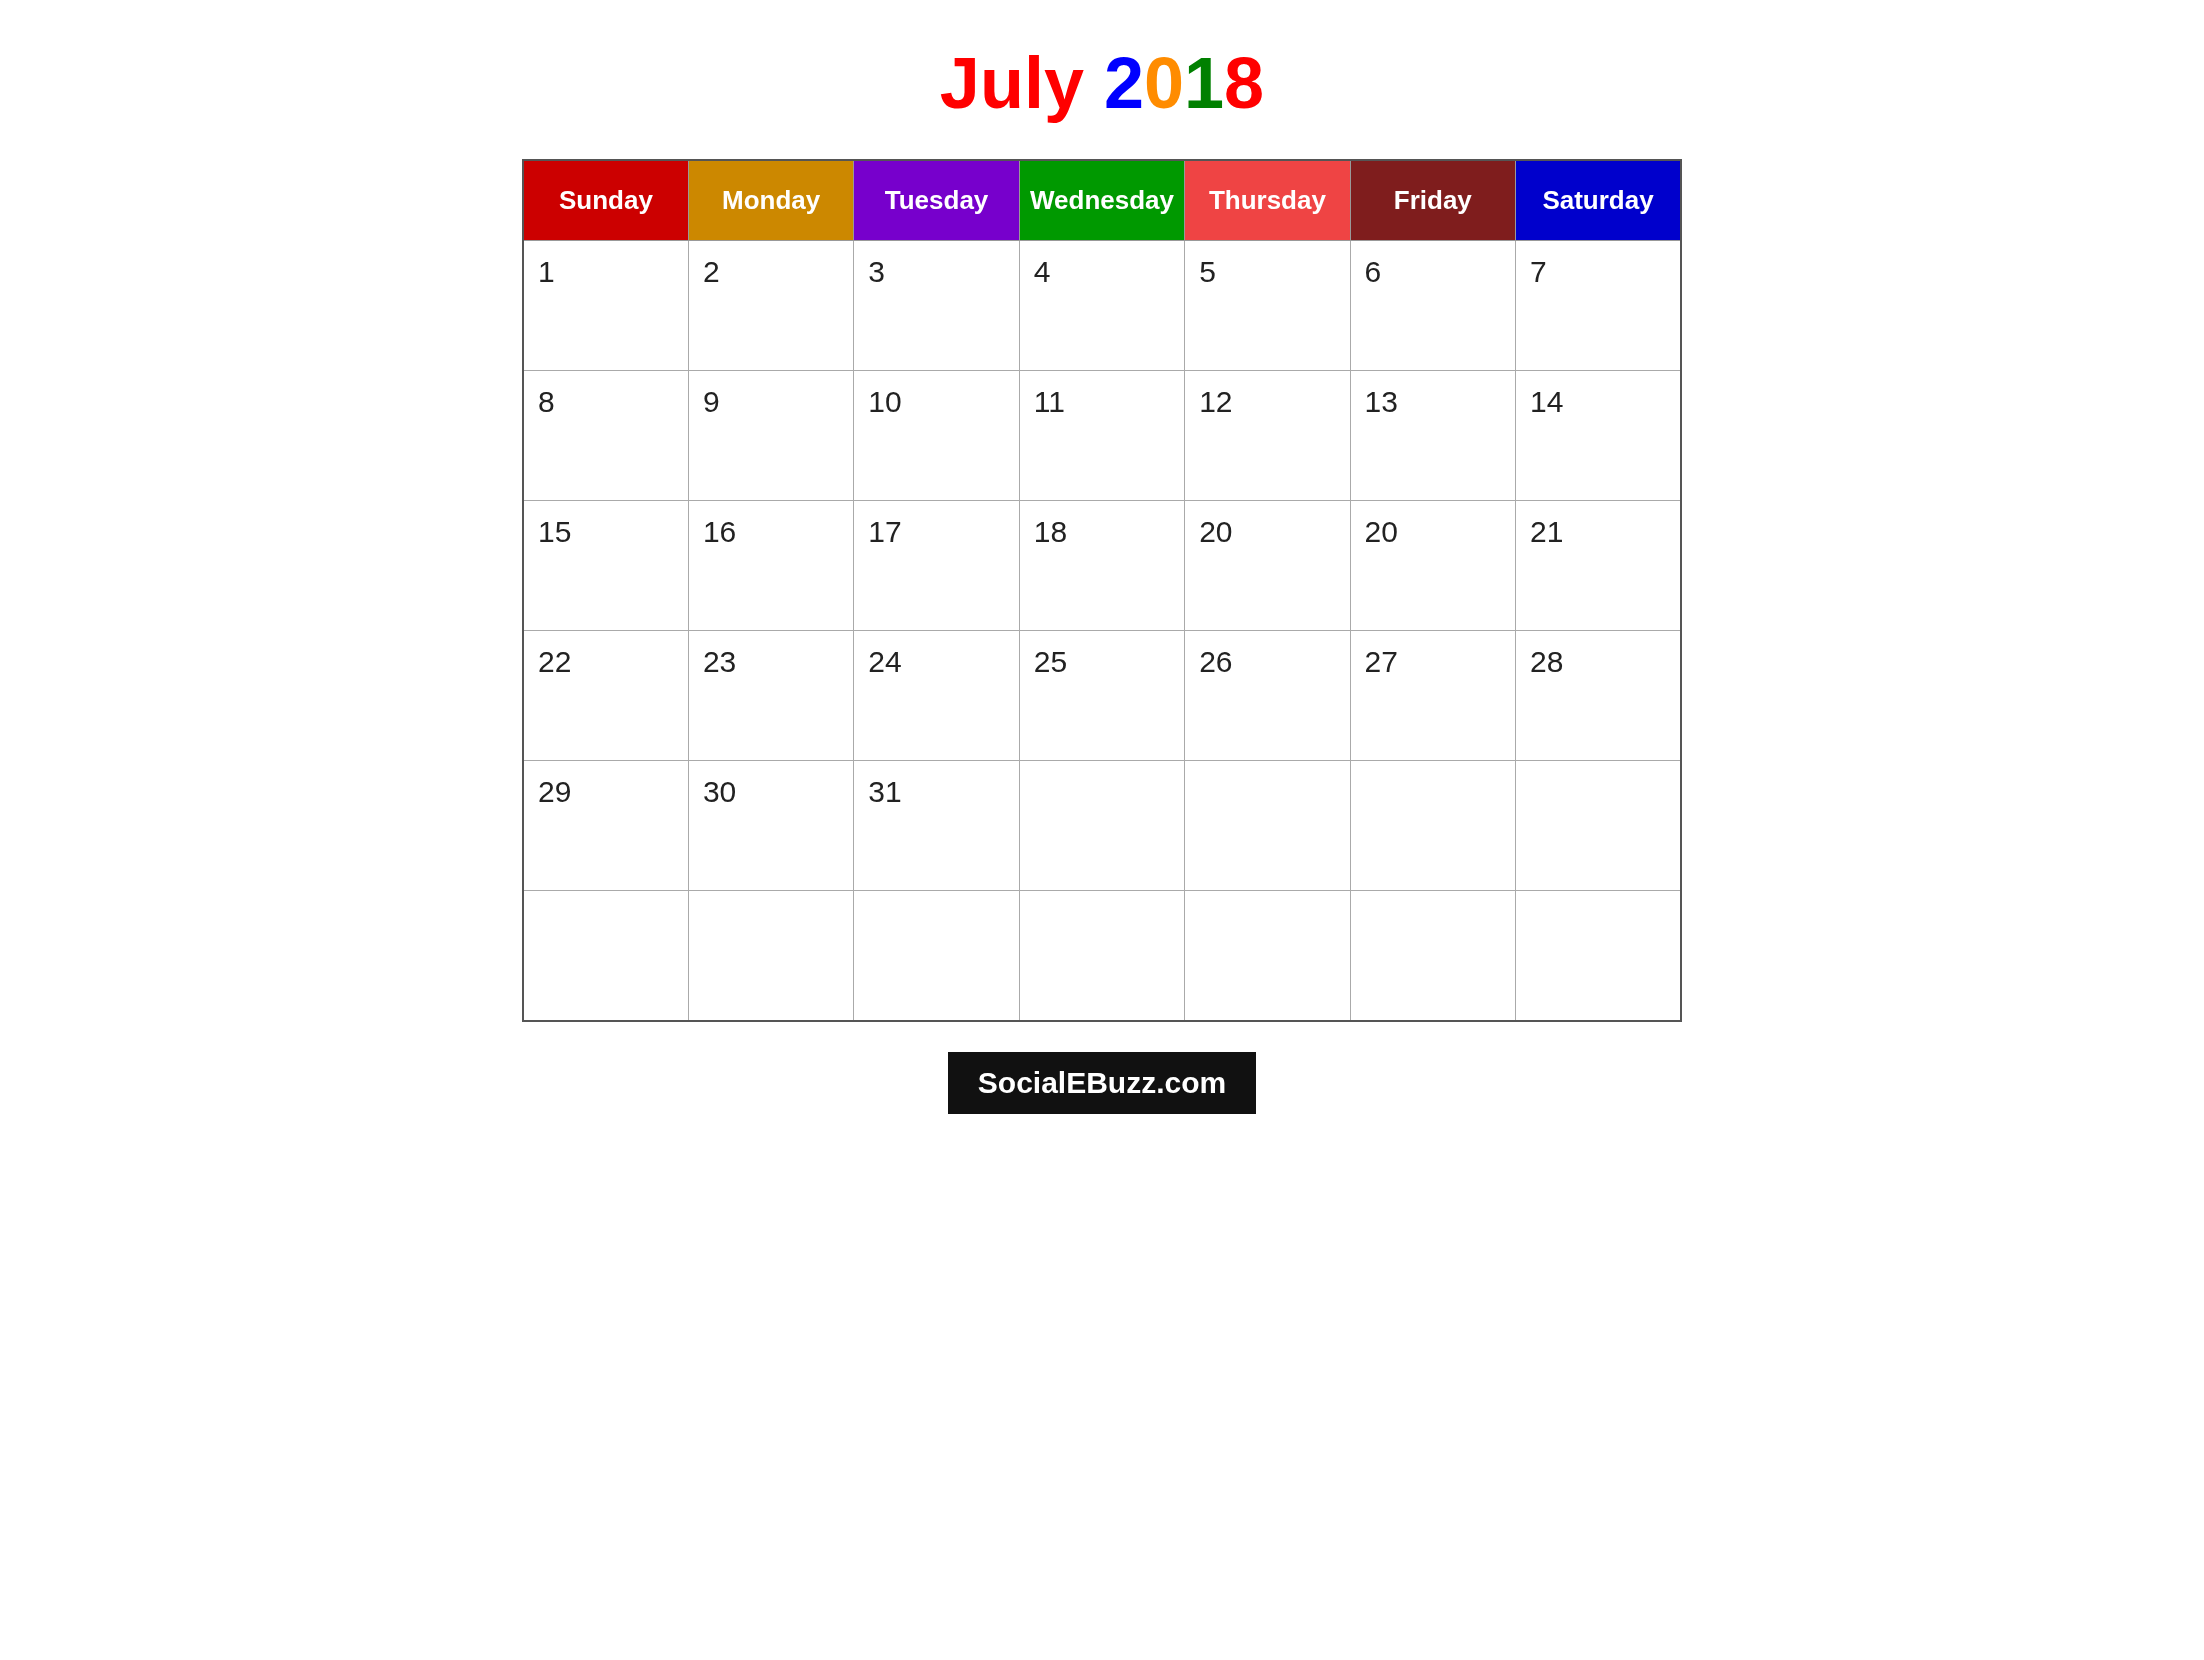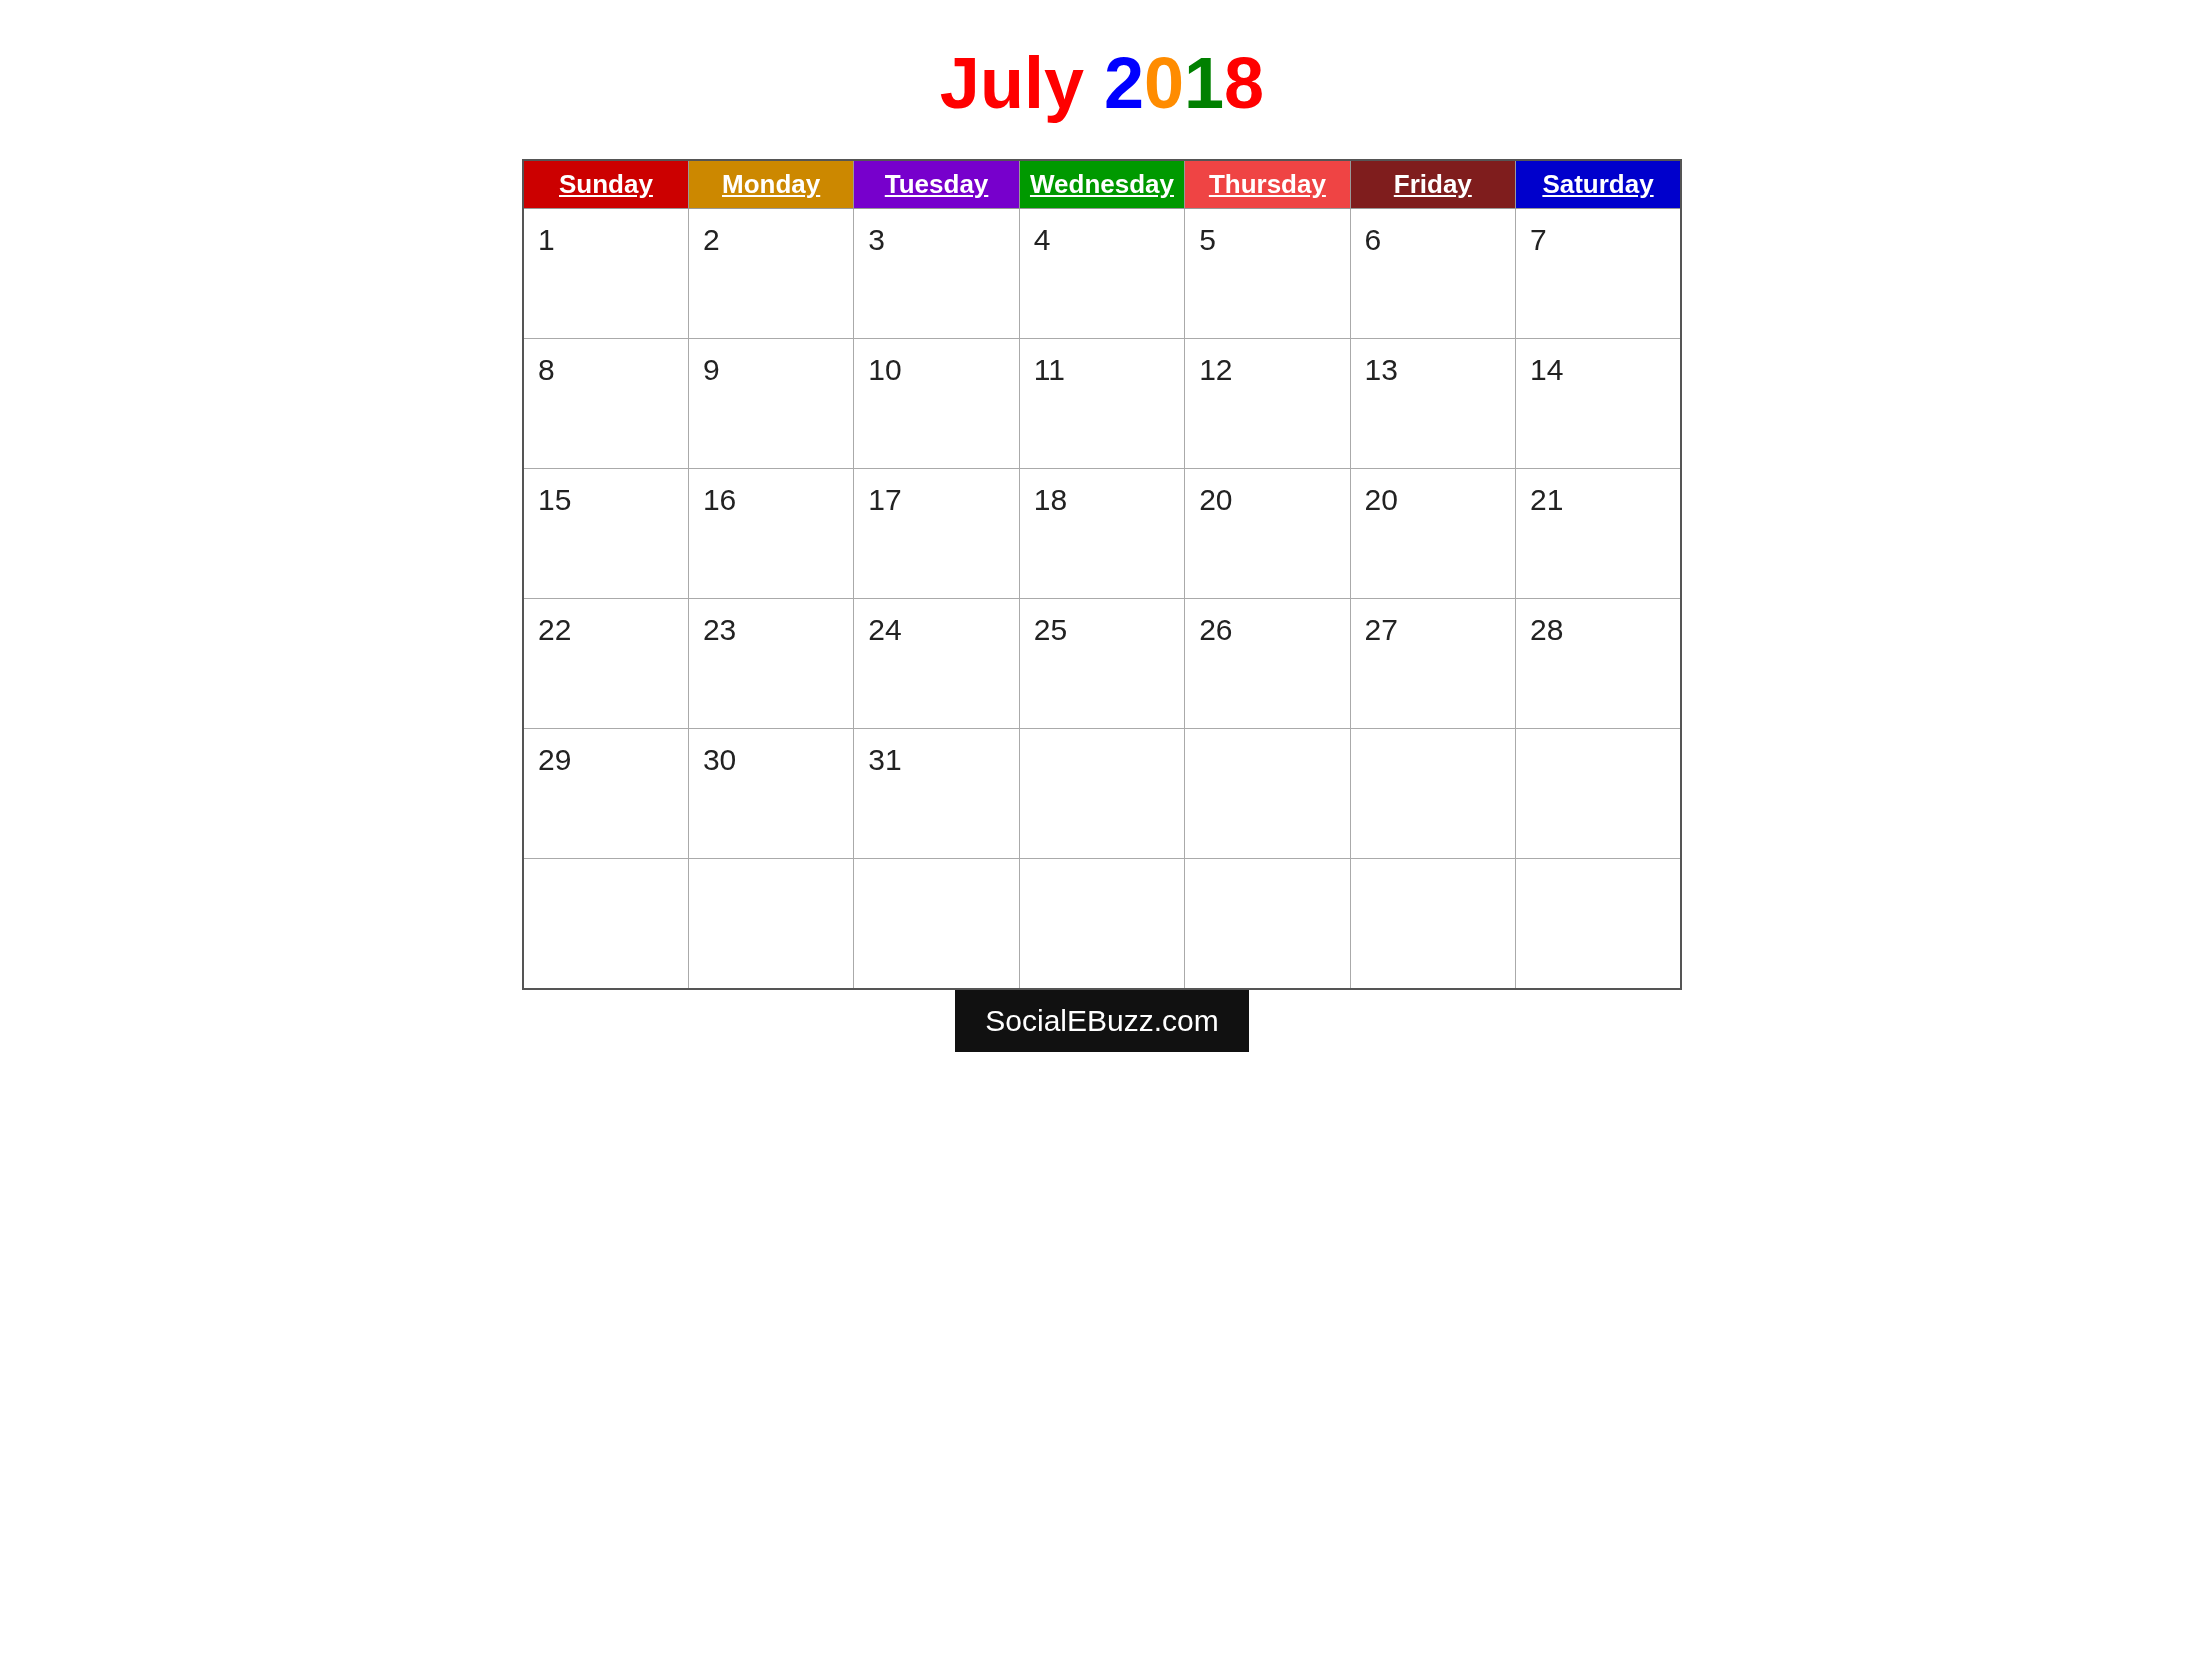--- a/index.html
+++ b/index.html
@@ -54,27 +54,26 @@
       max-width: 1160px;
     }
 
     .calendar-table {
       width: 100%;
       border-collapse: collapse;
       border: 2px solid #555;
     }
 
     .calendar-table th {
-      padding: 8px 10px;
+      padding: 24px 10px;
       font-size: 26px;
       font-weight: bold;
       color: #ffffff;
       text-align: center;
       border: 1.5px solid #999;
-      text-decoration: underline;
     }
 
     .th-sunday { background-color: #cc0000; }
     .th-monday { background-color: #cc8800; }
     .th-tuesday { background-color: #7700cc; }
     .th-wednesday { background-color: #009900; }
     .th-thursday { background-color: #ef4444; }
     .th-friday { background-color: #7f1d1d; }
     .th-saturday { background-color: #0000cc; }
 
@@ -87,25 +86,26 @@
       font-size: 30px;
       font-weight: normal;
       color: #222222;
     }
 
     .day-sunday { color: #cc0000; font-weight: bold; }
     .day-saturday { color: #0000cc; font-weight: bold; }
     .day-fourth { color: #009900; font-weight: bold; }
 
     .footer {
+      margin-top: 30px;
       background-color: #111111;
       color: #ffffff;
       padding: 14px 30px;
       font-size: 30px;
-      font-weight: normal;
+      font-weight: bold;
     }
 
     .footer span {
       color: #ffffff;
     }
   </style>
 </head>
 <body>
 
 <h1 class="page-title">

